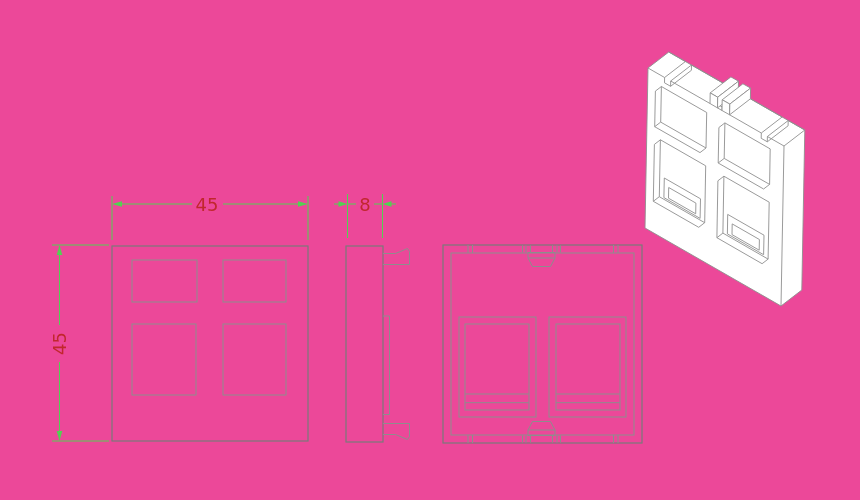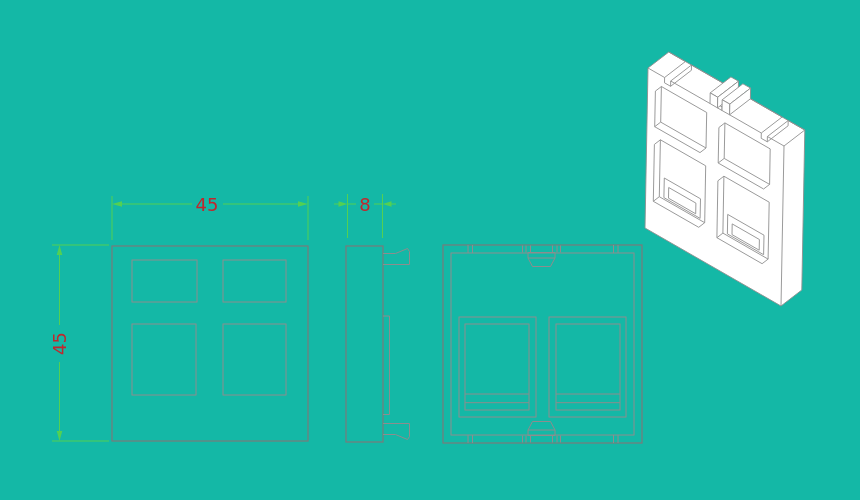--- a/index.html
+++ b/index.html
@@ -1,19 +1,19 @@
 <!DOCTYPE html>
 <html><head>
 <meta charset="utf-8">
 <style>
   html,body{margin:0;padding:0;background:#ffffff;}
   .stage{
     position:relative;
     width:860px;height:500px;
-    background:#14b8a6;
+    background:#ec4899;
     overflow:hidden;
     font-family:"DejaVu Sans", sans-serif;
   }
   svg{display:block;}
   .ln      {stroke:#7a7a7a;stroke-width:1.2;fill:none;stroke-linejoin:miter;}
   .ln-thin {stroke:#8d8d8d;stroke-width:1;fill:none;stroke-linejoin:miter;}
   .iso     {stroke:#8f8f8f;stroke-width:0.9;fill:none;stroke-linejoin:miter;}
   .iso-f   {stroke:#8f8f8f;stroke-width:0.9;fill:#ffffff;stroke-linejoin:miter;}
   .dim     {stroke:#53d053;stroke-width:1;fill:none;}
   .dim-a   {fill:#53d053;stroke:none;}

